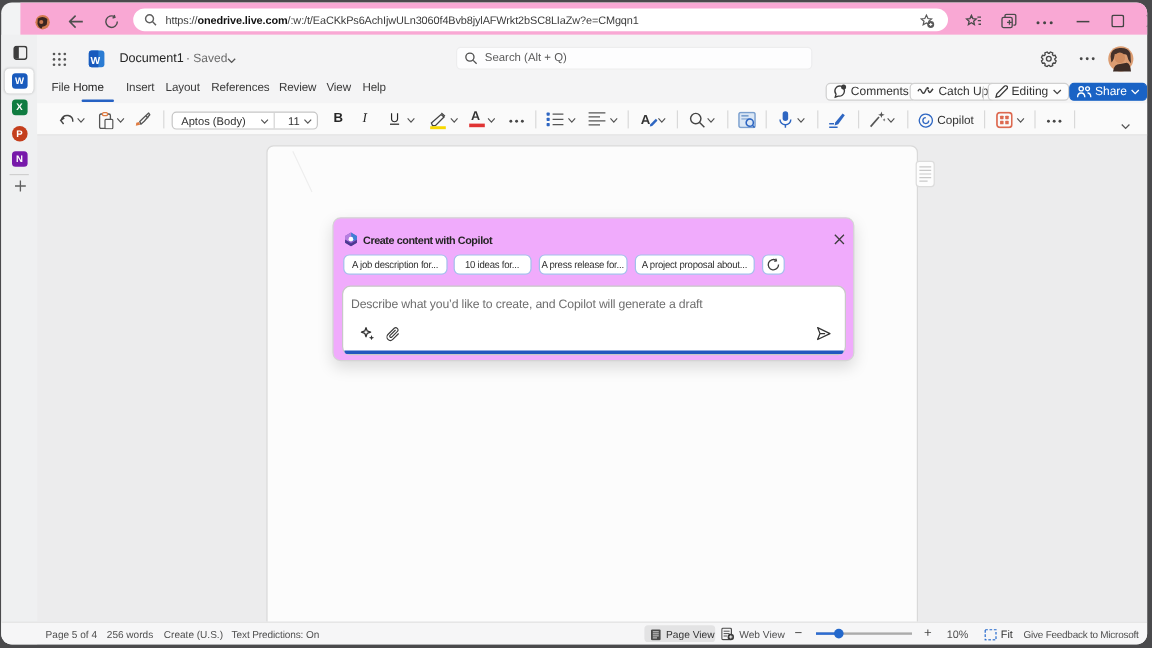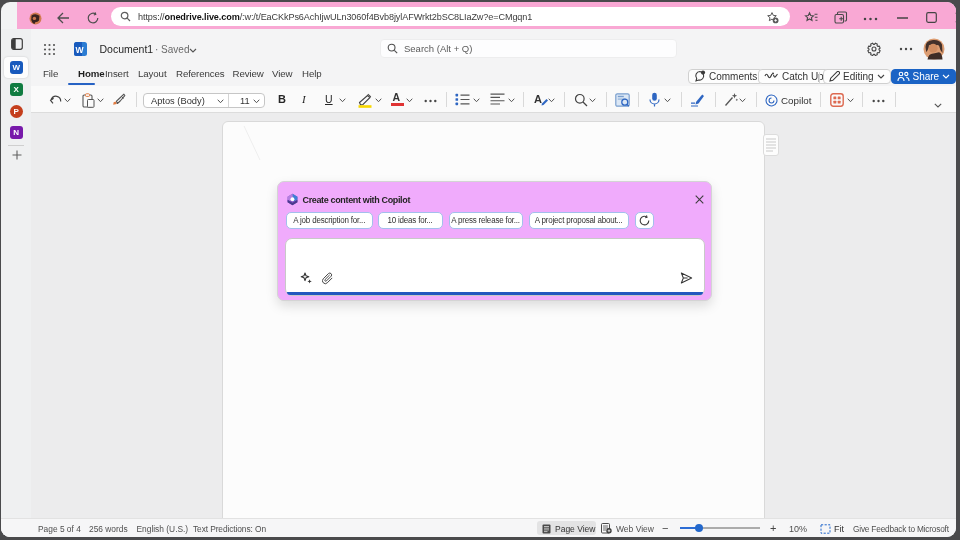--- a/index.html
+++ b/index.html
@@ -177,21 +177,21 @@
         </g>
       </svg>
     <svg class="ic" style="left:892px;top:8.5px" width="22" height="22" viewBox="0 0 22 22">
         <circle cx="11" cy="11" r="10.5" fill="#dc9d72"></circle>
         <path d="M2.5 9 Q2.5 2.5 10 2 Q17 1.5 19 6.5 L19.5 15 Q17 12.5 16.2 8.2 Q15.5 6.8 13.5 7.2 Q8.5 8.2 6 7 Q5.5 12 3.2 14 Z" fill="#43302a"></path>
         <circle cx="10.2" cy="10.2" r="4.4" fill="#d08c60"></circle>
         <path d="M4.5 21.5 Q5.5 15.2 10.5 15.4 L16 14.2 Q19 14.8 19.5 21.5 Z" fill="#3f2d26"></path>
       </svg>
 
     <div class="tab" style="left:12px">File</div>
-    <div class="tab" style="left:47px;font-weight:700;color:#1f1f1f">Home</div>
+    <div class="tab" style="left:30px;font-weight:400;color:#1f1f1f">Home</div>
     <div class="abs" style="left:36.5px;top:53.5px;width:27px;height:2.5px;background:#2662c4;border-radius:2px"></div>
     <div class="tab" style="left:74px">Insert</div>
     <div class="tab" style="left:107px">Layout</div>
     <div class="tab" style="left:145px">References</div>
     <div class="tab" style="left:201.5px">Review</div>
     <div class="tab" style="left:241px">View</div>
     <div class="tab" style="left:271px">Help</div>
 
     <div class="btn" style="left:657px">
       <svg width="12" height="12" viewBox="0 0 12 12">
@@ -444,37 +444,38 @@
     <div class="chip" style="left:251.5px;width:99.5px">
         <span>A project proposal about...</span>
       </div>
     <div class="chip" style="left:357px;width:19px">
       <svg width="11" height="11" viewBox="0 0 12 12">
           <path d="M10.7 6A4.7 4.7 0 1 1 8.5 2.1" fill="none" stroke="#3d3d3d" stroke-width="1.2"></path>
           <path d="M8.2 0.5 8.8 2.5 6.8 3.1" fill="none" stroke="#3d3d3d" stroke-width="1.1"></path>
         </svg>
     </div>
     <div id="dinput">
+      <div class="txt" style="left:7px;top:10px;font-size:10.2px;letter-spacing:-0.12px;color:#6e6e6e">Describe what you’d like to create, and Copilot will generate a draft</div>
       <svg class="ic" style="left:14px;top:33px" width="13" height="13" viewBox="0 0 13 13">
           <path d="M5 1 6 3.8 8.8 4.8 6 5.8 5 8.6 4 5.8 1.2 4.8 4 3.8Z" fill="none" stroke="#333" stroke-width="1.1" stroke-linejoin="round"></path>
           <path d="M9.6 7.2 10.2 8.8 11.8 9.4 10.2 10 9.6 11.6 9 10 7.4 9.4 9 8.8Z" fill="#333"></path>
         </svg>
       <svg class="ic" style="left:36px;top:33px" width="12" height="13" viewBox="0 0 14 15">
           <path d="M11.9 6.8 6.2 12.5a3.3 3.3 0 0 1-4.7-4.7L7.6 1.7a2.2 2.2 0 0 1 3.1 3.1L5.2 10.3a1.1 1.1 0 0 1-1.6-1.6L8.9 3.4" fill="none" stroke="#3a3a3a" stroke-width="1.1"></path>
         </svg>
       <svg class="ic" style="left:394px;top:33.5px" width="13" height="12" viewBox="0 0 15 14">
           <path d="M1.5 1.2 13.5 7 1.5 12.8 3.8 7Z M3.8 7h5" fill="none" stroke="#333" stroke-width="1.2" stroke-linejoin="round"></path>
         </svg>
     </div>
   </div>
 
   <div id="sbot">
     <div class="st" style="left:37px;font-size:8.4px">Page 5 of 4</div>
     <div class="st" style="left:88px;font-size:8.4px">256 words</div>
-    <div class="st" style="left:135.5px;font-size:8.4px">English (U.S.)</div>
+    <div class="st" style="left:135.5px;font-size:8.4px">Create (U.S.)</div>
     <div class="st" style="left:192px;font-size:8.4px;letter-spacing:-0.1px">Text Predictions: On</div>
     <div class="abs" style="left:536px;top:2px;width:59px;height:14px;background:#e3e3e4;border-radius:3px"></div>
     <svg class="ic" style="left:541px;top:5px" width="9" height="10" viewBox="0 0 9 10">
         <rect x="0.5" y="0.5" width="8" height="9" rx="1" fill="#4a4a4a"></rect>
         <path d="M2 2.5h5M2 4.2h5M2 5.9h5M2 7.6h3.5" stroke="#ddd" stroke-width="0.8"></path>
       </svg>
     <div class="st" style="left:554px;color:#333;font-size:8.5px">Page View</div>
     <svg class="ic" style="left:600px;top:4.5px" width="11" height="11" viewBox="0 0 11 11">
         <rect x="0.5" y="0.5" width="8" height="9.5" rx="1" fill="none" stroke="#4a4a4a" stroke-width="1"></rect>
         <path d="M2 3h5M2 5h5M2 7h3" stroke="#4a4a4a" stroke-width="0.8"></path>

